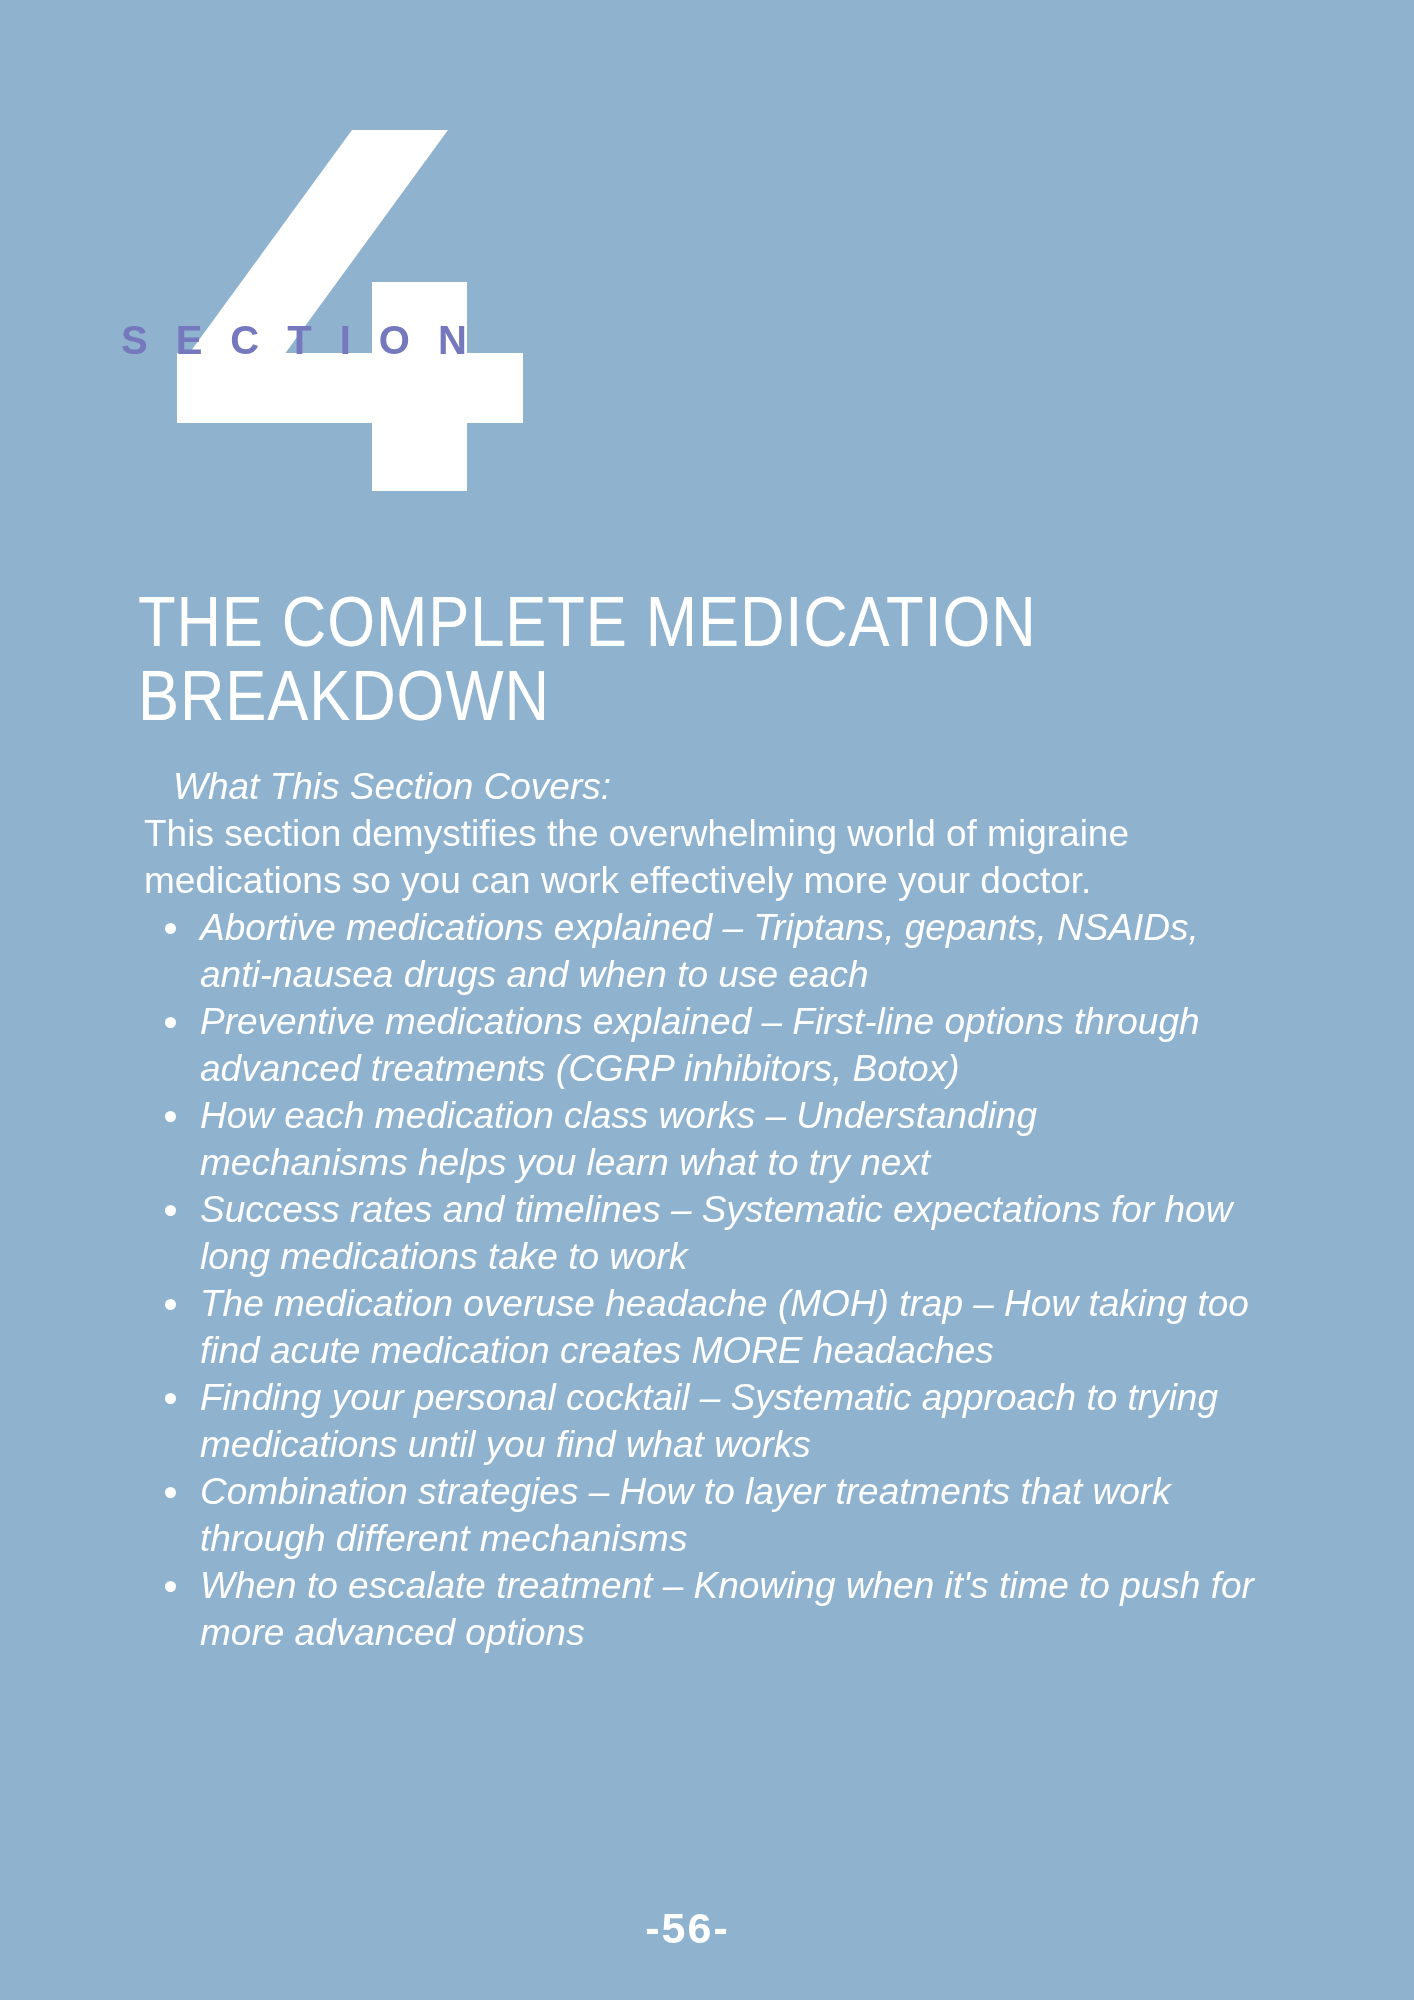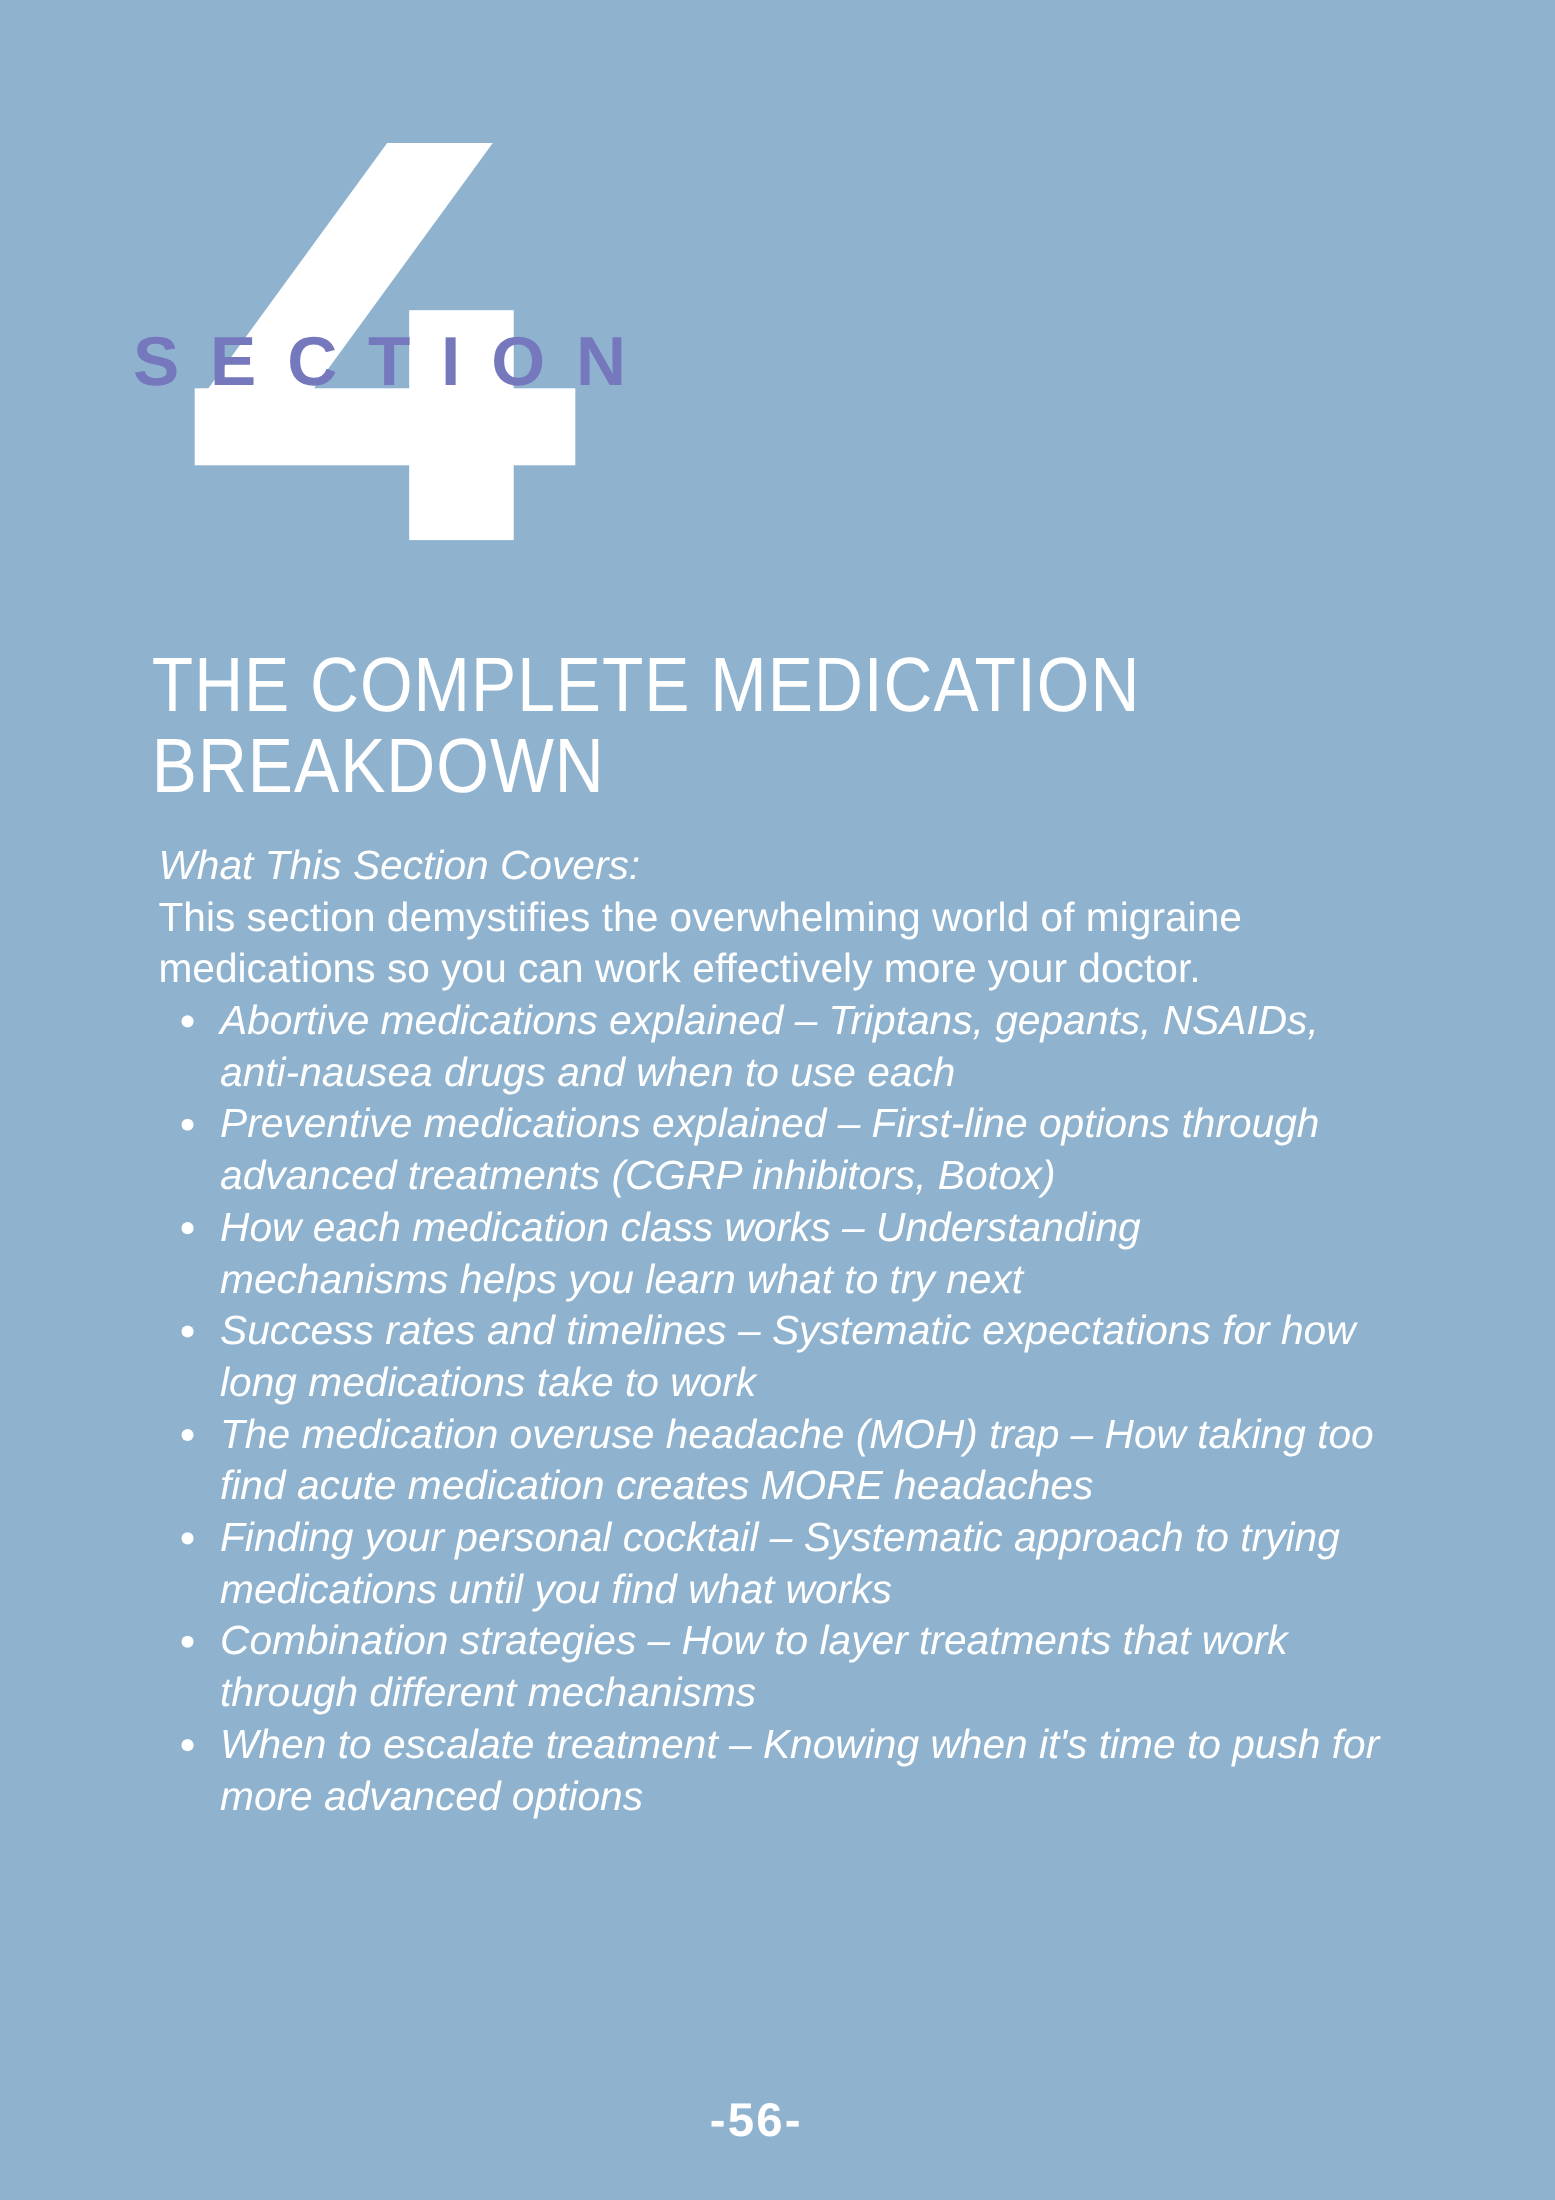--- a/index.html
+++ b/index.html
@@ -16,22 +16,22 @@
     position: absolute;
     left: 0; top: 0;
     width: 1414px; height: 2000px;
     pointer-events: none;
   }
   .numeral-svg polygon, .numeral-svg rect { fill: var(--text, #FFFFFF); }
 
   .section-label {
     position: absolute;
     left: 121px;
-    top: 298px;
-    font-size: 63px;
+    top: 320px;
+    font-size: 40px;
     font-weight: 700;
     letter-spacing: 28px;
     line-height: 1;
     color: var(--accent, #7578BD);
     white-space: nowrap;
     z-index: 2;
   }
 
   .title {
     position: absolute;
@@ -50,21 +50,21 @@
   .body-copy {
     position: absolute;
     left: 144px;
     top: 763px;
     width: 1110px;
     font-size: 37px;
     font-weight: 400;
     line-height: 47px;
     z-index: 1;
   }
-  .covers-heading { font-style: italic; }
+  .covers-heading { font-style: italic; margin-left: 29px; }
   .learn-list {
     list-style: disc outside;
     padding-left: 50px;
   }
   .learn-list li { padding-left: 6px; font-style: italic; }
 
   .page-number {
     position: absolute;
     left: 0;
     top: 1905px;

